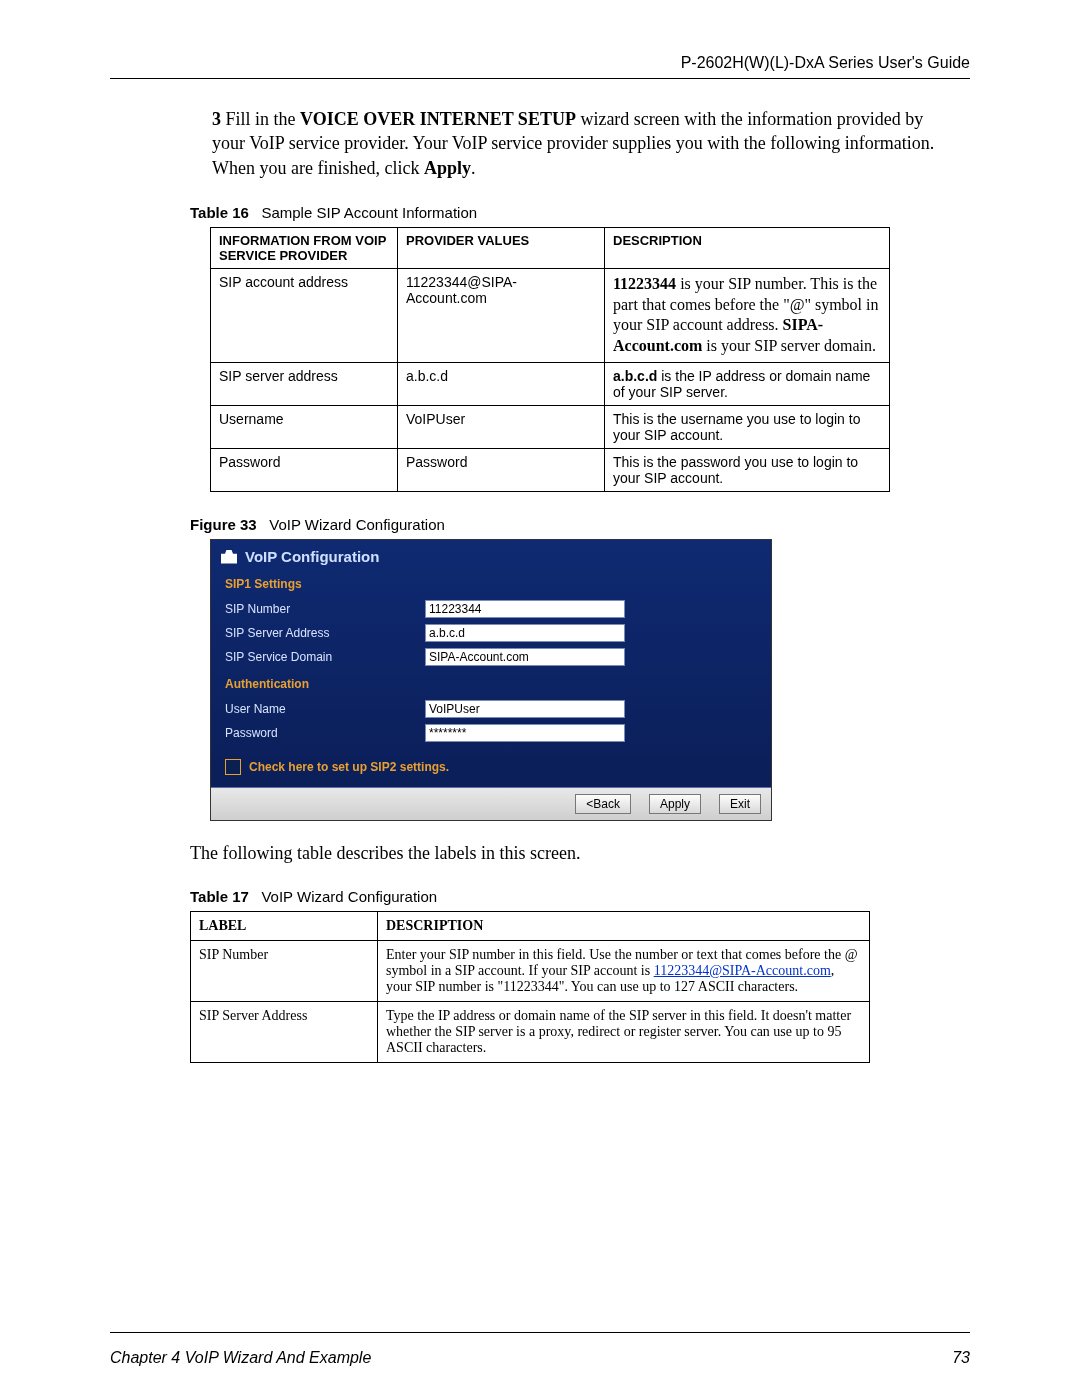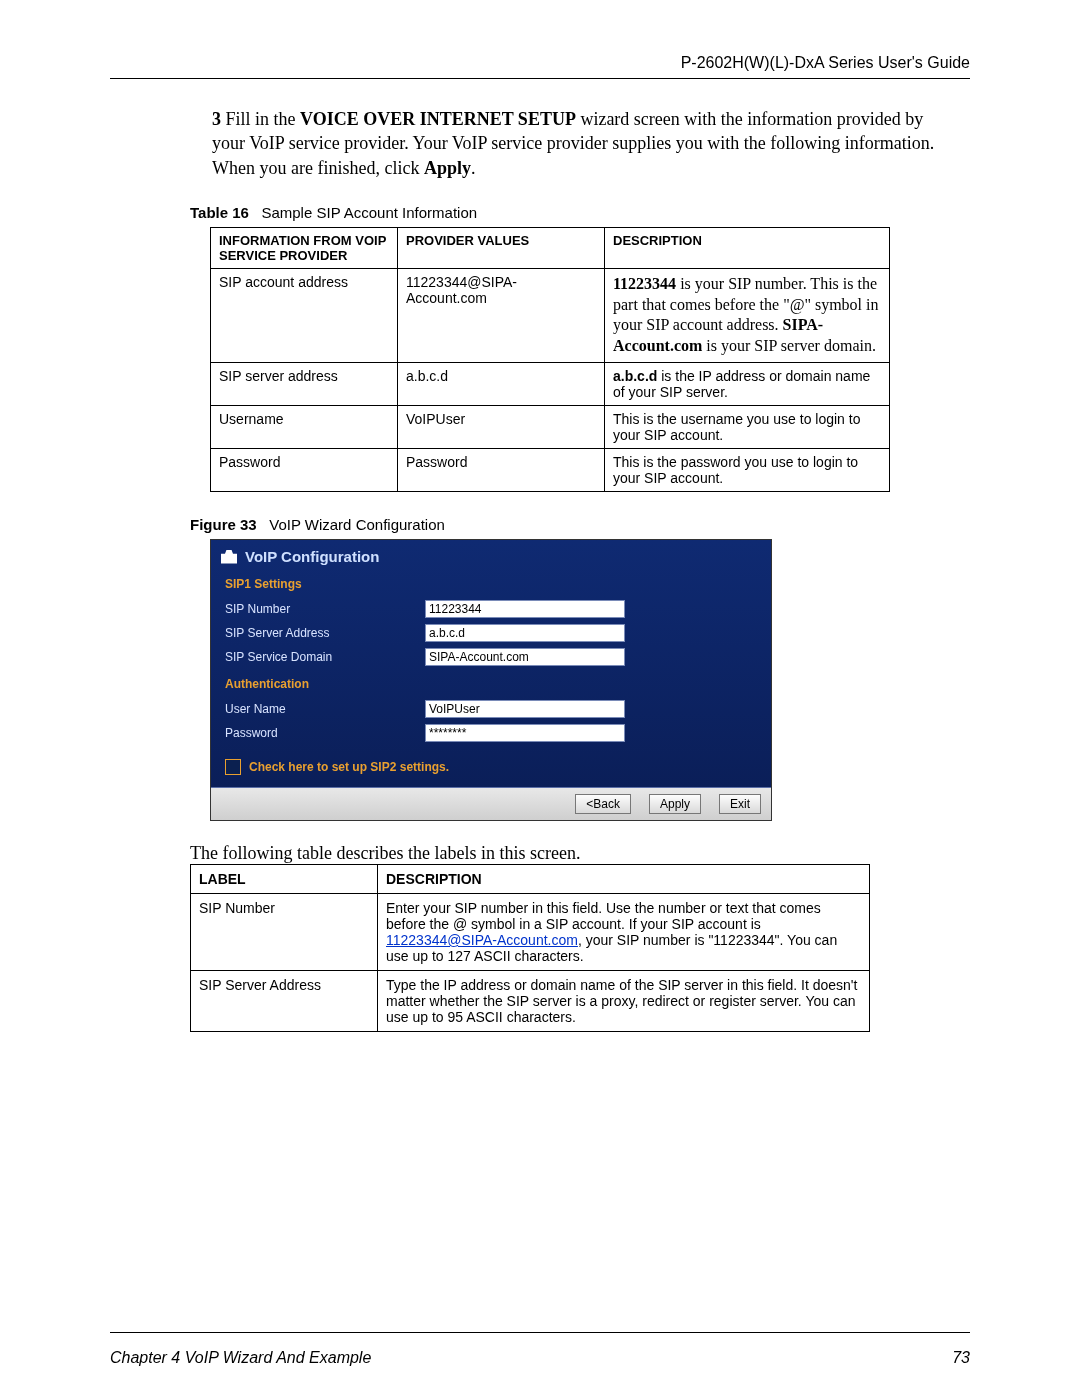--- a/index.html
+++ b/index.html
@@ -142,21 +142,21 @@
     border: 1px solid #777;
     color:#000;
     cursor:pointer;
   }
 
   
   table.t17 {
     border-collapse: collapse;
     width: 680px;
     margin-left: 80px;
-    font-family: Liberation Sans, sans-serif;
+    font-family: Liberation Serif, serif;
     font-size: 14px;
     padding-left: 8px;
   }
   table.t17 th, table.t17 td {
     border: 1px solid #000;
     padding: 6px 8px;
     vertical-align: top;
     text-align: left;
   }
   table.t17 th { font-weight: bold; }
@@ -273,20 +273,23 @@
 
     <div class="voip-btnbar">
       <button>&lt;Back</button>
       <button>Apply</button>
       <button>Exit</button>
     </div>
   </div>
 
   <div class="intro-line">The following table describes the labels in this screen.</div>
 
+  <div class="caption">
+    <b>Table 17</b>&nbsp;&nbsp;&nbsp;<span>VoIP Wizard Configuration</span>
+  </div>
 
   <table class="t17">
     <tbody>
         <tr>
       <th style="width:170px">LABEL</th>
       <th>DESCRIPTION</th>
     </tr>
     <tr>
       <td>SIP Number</td>
       <td>

